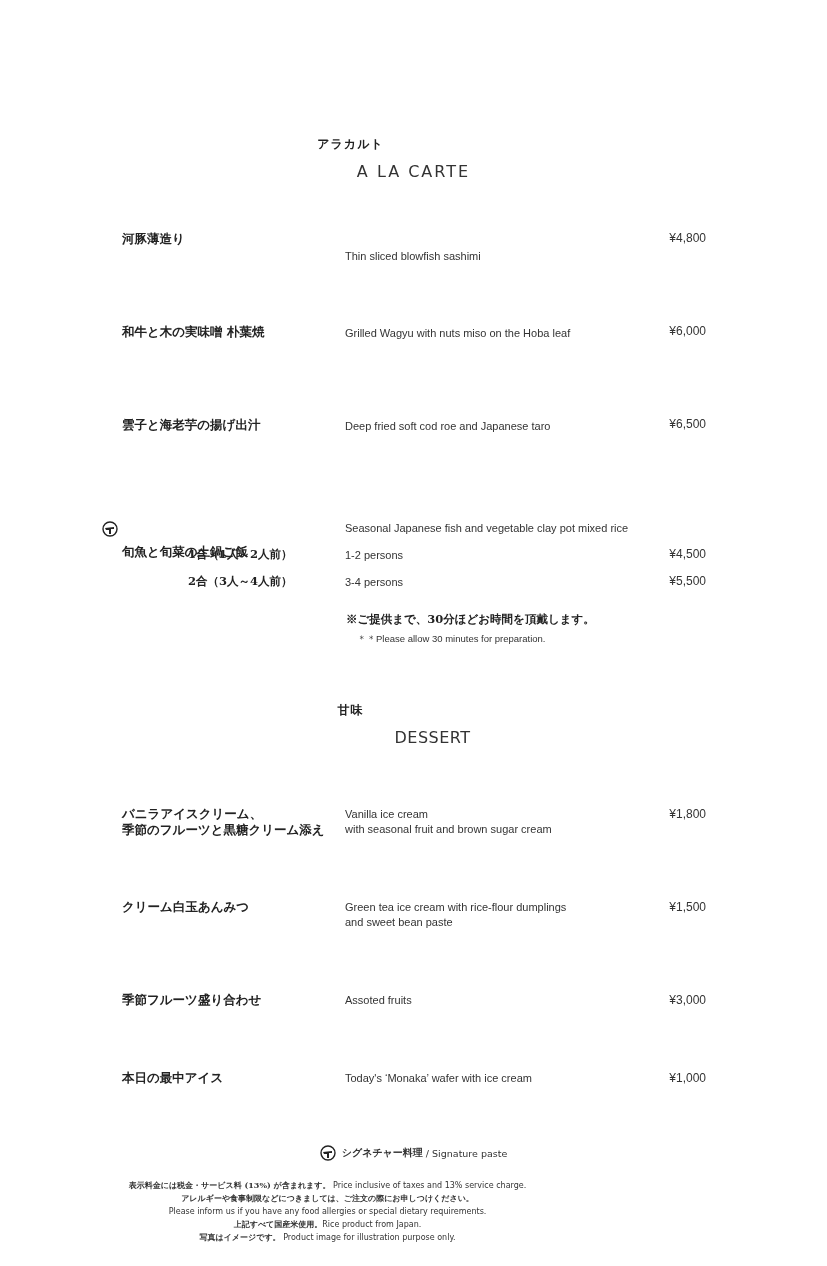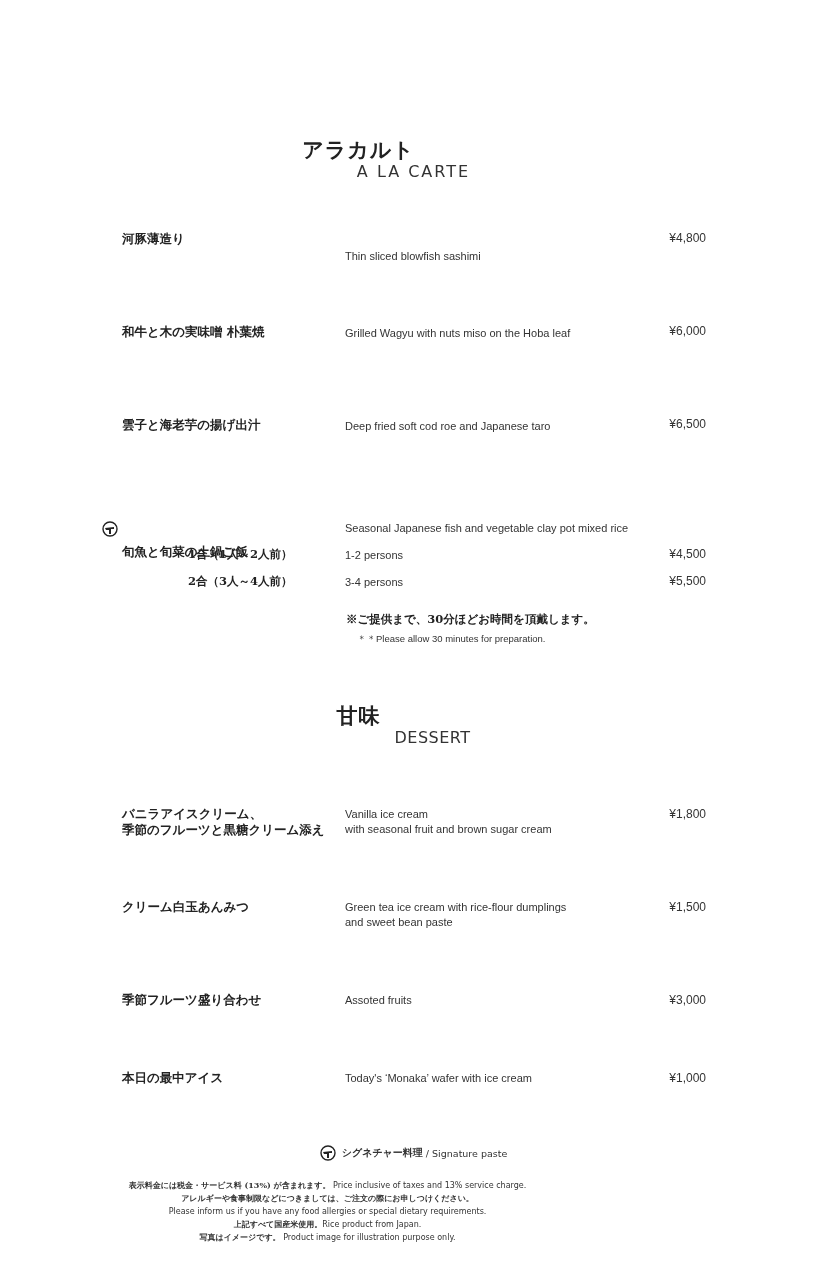--- a/index.html
+++ b/index.html
@@ -1,20 +1,20 @@
 <!DOCTYPE html>
 <html><head>
 <meta charset="utf-8">
 <style>
   html, body { margin:0; padding:0; background:#ffffff; }
   body { width:827px; height:1266px; position:relative; overflow:hidden; color:#222; font-family:"DejaVu Sans", "Liberation Sans", sans-serif; }
   .abs { position:absolute; }
   .jp { font-family:"DejaVu Serif", "Liberation Serif", serif; font-weight:bold; color:#222; }
   .en { font-family:"Liberation Sans", "DejaVu Sans", sans-serif; color:#333; }
-  .sec-jp { font-size:21px; text-align:center; width:685px; left:16px; letter-spacing:1px; }
+  .sec-jp { font-size:12px; text-align:center; width:685px; left:8px; letter-spacing:1px; }
   .sec-en { font-size:16px; text-align:center; width:827px; left:0; letter-spacing:2px; color:#333; font-family:"DejaVu Sans", sans-serif; }
   .sec-en2 { letter-spacing:0.5px; }
   .name { font-size:12.5px; left:122px; white-space:nowrap; }
   .desc { font-size:11px; left:345px; white-space:nowrap; line-height:15px; }
   .price { font-size:12px; right:121px; text-align:right; white-space:nowrap; color:#333; }
   .sub { font-size:11.5px; white-space:nowrap; }
   .note-jp { font-size:11.5px; left:346px; white-space:nowrap; }
   .note-en { font-size:9.5px; left:357px; white-space:nowrap; color:#333; }
   .icon { width:16px; height:16px; }
   .footer-line { width:655px; left:0; text-align:center; font-size:8px; white-space:nowrap; color:#333; }

